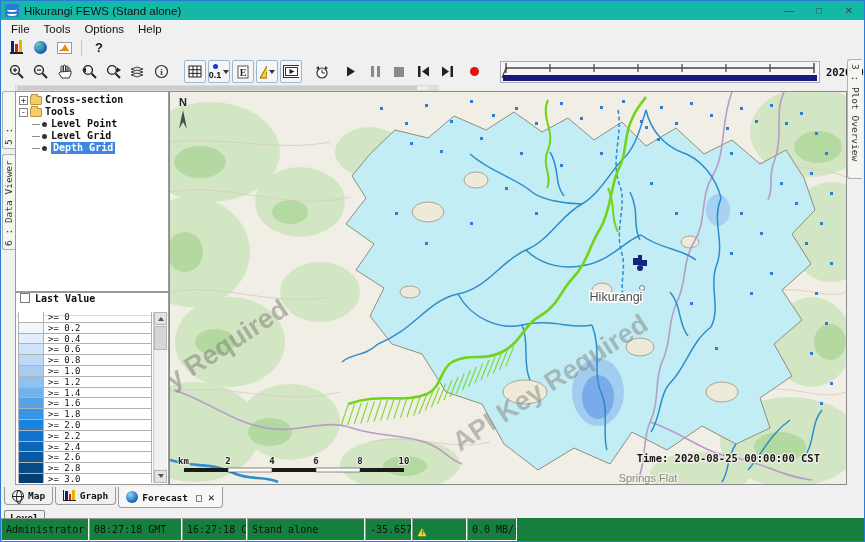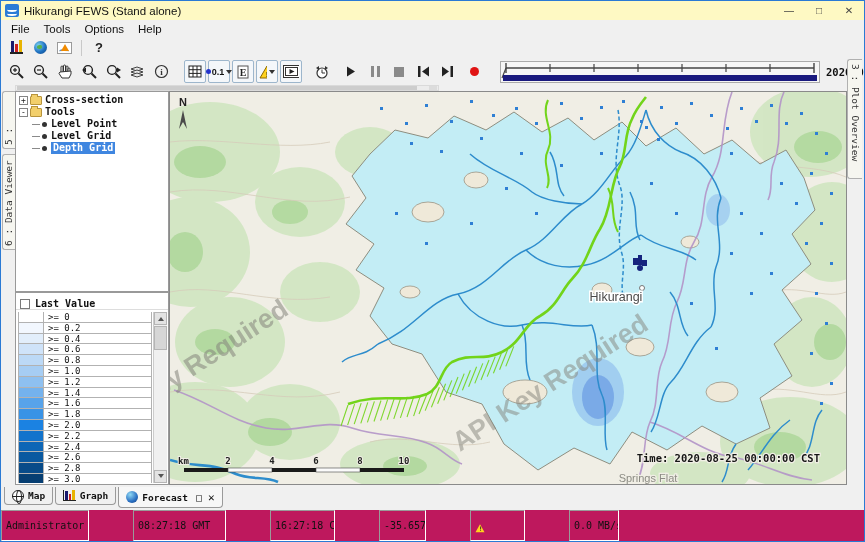--- a/index.html
+++ b/index.html
@@ -1,20 +1,20 @@
 <!DOCTYPE html>
 <html><head>
 <meta charset="utf-8">
 <style>
   html,body{margin:0;padding:0;background:#d6d6d6;}
   *{box-sizing:border-box;}
   .app{position:relative;width:865px;height:542px;background:#f0f0f0;border:1px solid #2a7ad4;
        font-family:"Liberation Sans",sans-serif;overflow:hidden;}
   
-  .titlebar{position:absolute;left:0;top:0;right:0;height:19px;background:#fef9c3;display:flex;align-items:center;}
+  .titlebar{position:absolute;left:0;top:0;right:0;height:19px;background:#14b8a6;display:flex;align-items:center;}
   .win-ico{width:14px;height:13px;margin:0 5px 0 4px;background:#2b7cd6;border-radius:2px;position:relative;flex:none;}
   .win-ico::before{content:"";position:absolute;left:2px;top:3px;width:10px;height:3px;border-bottom:2px solid #fff;border-radius:50%;}
   .win-ico::after{content:"";position:absolute;left:2px;top:7px;width:10px;height:3px;border-bottom:2px solid #fff;border-radius:50%;}
   .title-text{font-size:11.5px;color:#111;}
   .win-controls{margin-left:auto;display:flex;height:100%;}
   .win-btn{width:30px;height:100%;display:flex;align-items:center;justify-content:center;font-size:10px;color:#444;}
   
   .menubar{position:absolute;left:0;top:19px;right:0;height:17px;background:#f0f0f0;display:flex;align-items:center;padding-left:3px;}
   .menu-item{font-size:11.5px;color:#111;padding:1px 7px;}
   
@@ -27,21 +27,21 @@
   .ico-globe1{width:13px;height:13px;border-radius:50%;background:radial-gradient(circle at 35% 35%, #7fd4f2 0%, #1d6fc0 55%, #0d447e 100%);position:relative;}
   .ico-globe1::after{content:"";position:absolute;left:3px;top:4px;width:5px;height:4px;background:#55b04a;border-radius:60% 40% 50% 50%;}
   .ico-chartarrow{width:15px;height:12px;border:1px solid #9a9a9a;background:#fff;position:relative;}
   .ico-chartarrow::before{content:"";position:absolute;left:1px;top:6px;width:10px;height:3px;border-top:2px solid #6a8fb5;border-radius:50%;}
   .ico-chartarrow::after{content:"";position:absolute;right:2px;top:-3px;width:0;height:0;border:4px solid transparent;border-bottom:7px solid #f08a00;}
   
   .toolbar2{position:absolute;left:0;top:57px;right:0;height:27px;display:flex;align-items:center;padding-left:4px;}
   .tb-btn{height:23px;min-width:22px;display:flex;align-items:center;justify-content:center;margin:0 1px;color:#222;}
   .tb-btn.framed{border:1px solid #9db6cc;background:#f4f7fa;border-radius:2px;padding:0 2px;}
   .caret-down{width:0;height:0;border:3px solid transparent;border-top:4px solid #333;margin-left:2px;margin-top:3px;}
-  .thresh{font-size:9px;font-weight:bold;color:#111;display:flex;align-items:center;gap:1px;}
+  .thresh{font-size:9px;font-weight:bold;color:#111;display:flex;align-items:center;gap:1px;flex-direction:column;}
   .thresh .dot{width:5px;height:5px;border-radius:50%;background:#2233cc;}
   .timeline-wrap{margin-left:14px;display:flex;align-items:center;}
   .tl-date{font-family:"DejaVu Sans Mono",monospace;font-size:10.5px;font-weight:bold;color:#111;margin-left:6px;white-space:nowrap;}
   
   .hscroll{position:absolute;left:14px;top:84px;width:424px;height:6px;background:#ececec;border:1px solid #dadada;}
   .hscroll .thumb{position:absolute;left:1px;top:0;bottom:0;width:400px;background:#cdcdcd;}
   .hscroll .harr{position:absolute;right:1px;top:0;bottom:0;width:8px;background:#dcdcdc;}
   
   .left-strip{position:absolute;left:0;top:90px;width:14px;bottom:56px;display:flex;flex-direction:column;align-items:flex-start;}
   .vtab{background:#f6f6f0;border:1px solid #b0b0b0;border-right:none;border-radius:3px 0 0 3px;
@@ -65,21 +65,21 @@
   .folder{width:12px;height:9px;background:#f2cf6b;border:1px solid #b8943c;border-radius:1px;margin-right:3px;position:relative;flex:none;}
   .folder::before{content:"";position:absolute;left:0;top:-3px;width:5px;height:2px;background:#f2cf6b;border:1px solid #b8943c;border-bottom:none;}
   .child{padding-left:13px;}
   .tick{width:8px;height:1px;background:#8a8a8a;margin-right:2px;flex:none;}
   .bullet{width:5px;height:5px;border-radius:50%;background:#333;margin-right:4px;flex:none;}
   .t-lbl{line-height:12px;}
   .t-sel{background:#3f86e0;color:#fff;padding:0 2px;}
   
   .legend-panel{position:absolute;left:14px;top:291px;width:154px;height:193px;background:#fff;border:1px solid #999;
                 font-family:"DejaVu Sans Mono",monospace;}
-  .lg-head{height:17px;display:flex;align-items:flex-end;padding-left:4px;border-bottom:1px solid #ddd;}
+  .lg-head{height:23px;display:flex;align-items:flex-start;padding-left:4px;border-bottom:1px solid #ddd;}
   .cbox{width:10px;height:10px;border:1px solid #7a7a7a;background:#fff;margin-right:5px;flex:none;}
   .lg-title{font-size:10px;font-weight:bold;color:#111;}
   .lg-list{position:absolute;left:2px;top:19px;right:16px;bottom:1px;overflow:hidden;}
   .lg-row{display:flex;height:10.8px;flex:none;}
   .lg-sw{width:26px;border:1px solid #b2b2b2;margin-top:-1px;flex:none;}
   .lg-lb{flex:1;border:1px solid #b2b2b2;margin-top:-1px;margin-left:-1px;font-size:9px;line-height:10px;padding-left:4px;color:#111;}
   .lg-scroll{position:absolute;right:1px;top:19px;bottom:1px;width:14px;background:#f0f0f0;border-left:1px solid #ccc;}
   .sc-btn{position:absolute;left:0;right:0;height:13px;background:#e3e3e3;border:1px solid #b5b5b5;display:flex;align-items:center;justify-content:center;}
   .sc-up{top:0;} .sc-dn{bottom:0;}
   .tri-up{width:0;height:0;border:3px solid transparent;border-bottom:4px solid #555;margin-top:-2px;}
@@ -99,22 +99,22 @@
   .ico-wireglobe{width:12px;height:12px;border:1px solid #222;border-radius:50%;position:relative;background:#fff;}
   .ico-wireglobe::before{content:"";position:absolute;left:3px;top:-1px;width:4px;height:12px;border:1px solid #222;border-radius:50%;}
   .ico-wireglobe::after{content:"";position:absolute;left:-1px;top:5px;width:12px;height:0;border-top:1px solid #222;}
   .ico-graph{display:flex;align-items:flex-end;gap:1px;height:11px;border-left:1px solid #222;border-bottom:1px solid #222;padding:0 1px;}
   .ico-graph i{display:block;width:2.5px;}
   .ico-globe2{width:12px;height:12px;border-radius:50%;background:radial-gradient(circle at 35% 30%, #8fd8f4 0%, #2a6fc2 60%, #123c78 100%);}
   .logs-row{position:absolute;left:3px;top:509px;height:16px;}
   .logs-btn{height:15px;padding:0 5px;background:#f0f0f0;border:1px solid #8a8a8a;border-radius:2px;
             font-family:"DejaVu Sans Mono",monospace;font-size:9.5px;font-weight:bold;color:#111;display:flex;align-items:center;}
   
-  .statusbar{position:absolute;left:0;bottom:0;right:0;height:31px;display:flex;background:#be185d;
-             font-family:"DejaVu Sans Mono",monospace;font-size:10px;color:#111;gap:44px;}
+  .statusbar{position:absolute;left:0;bottom:0;right:0;height:23px;display:flex;background:#15803d;
+             font-family:"DejaVu Sans Mono",monospace;font-size:10px;color:#111;}
   .sb-cell{border:1px solid;border-color:#9a9a9a #ffffff #ffffff #9a9a9a;padding:1px 4px;white-space:nowrap;overflow:hidden;
            display:flex;align-items:center;flex:none;}
   .warn-tri{width:0;height:0;border:5px solid transparent;border-bottom:9px solid #ffd21e;position:relative;display:inline-block;}
   .warn-tri::after{content:"!";position:absolute;left:-1.5px;top:1px;font-size:7px;font-weight:bold;color:#222;}
   .warn-tri-sm{transform:scale(.9);}
   
   .isvg{display:block;}
 </style>
 </head>
 <body>
@@ -691,20 +691,21 @@
   </div>
 
   <div class="logs-row">
     <span class="logs-btn">Level</span>
   </div>
 
   <div class="statusbar">
     <span class="sb-cell" style="width:88px">Administrator</span>
     <span class="sb-cell" style="width:93px">08:27:18 GMT</span>
     <span class="sb-cell" style="width:65px">16:27:18 CST</span>
+    <span class="sb-cell" style="width:118px">Stand alone</span>
     <span class="sb-cell" style="width:47px">-35.657 , 174.199</span>
     <span class="sb-cell" style="width:55px;justify-content:flex-start">
         <span class="warn-tri warn-tri-sm"></span>
       </span>
     <span class="sb-cell" style="width:50px">0.0 MB/s</span>
 
   </div>
 
 </div>
 

